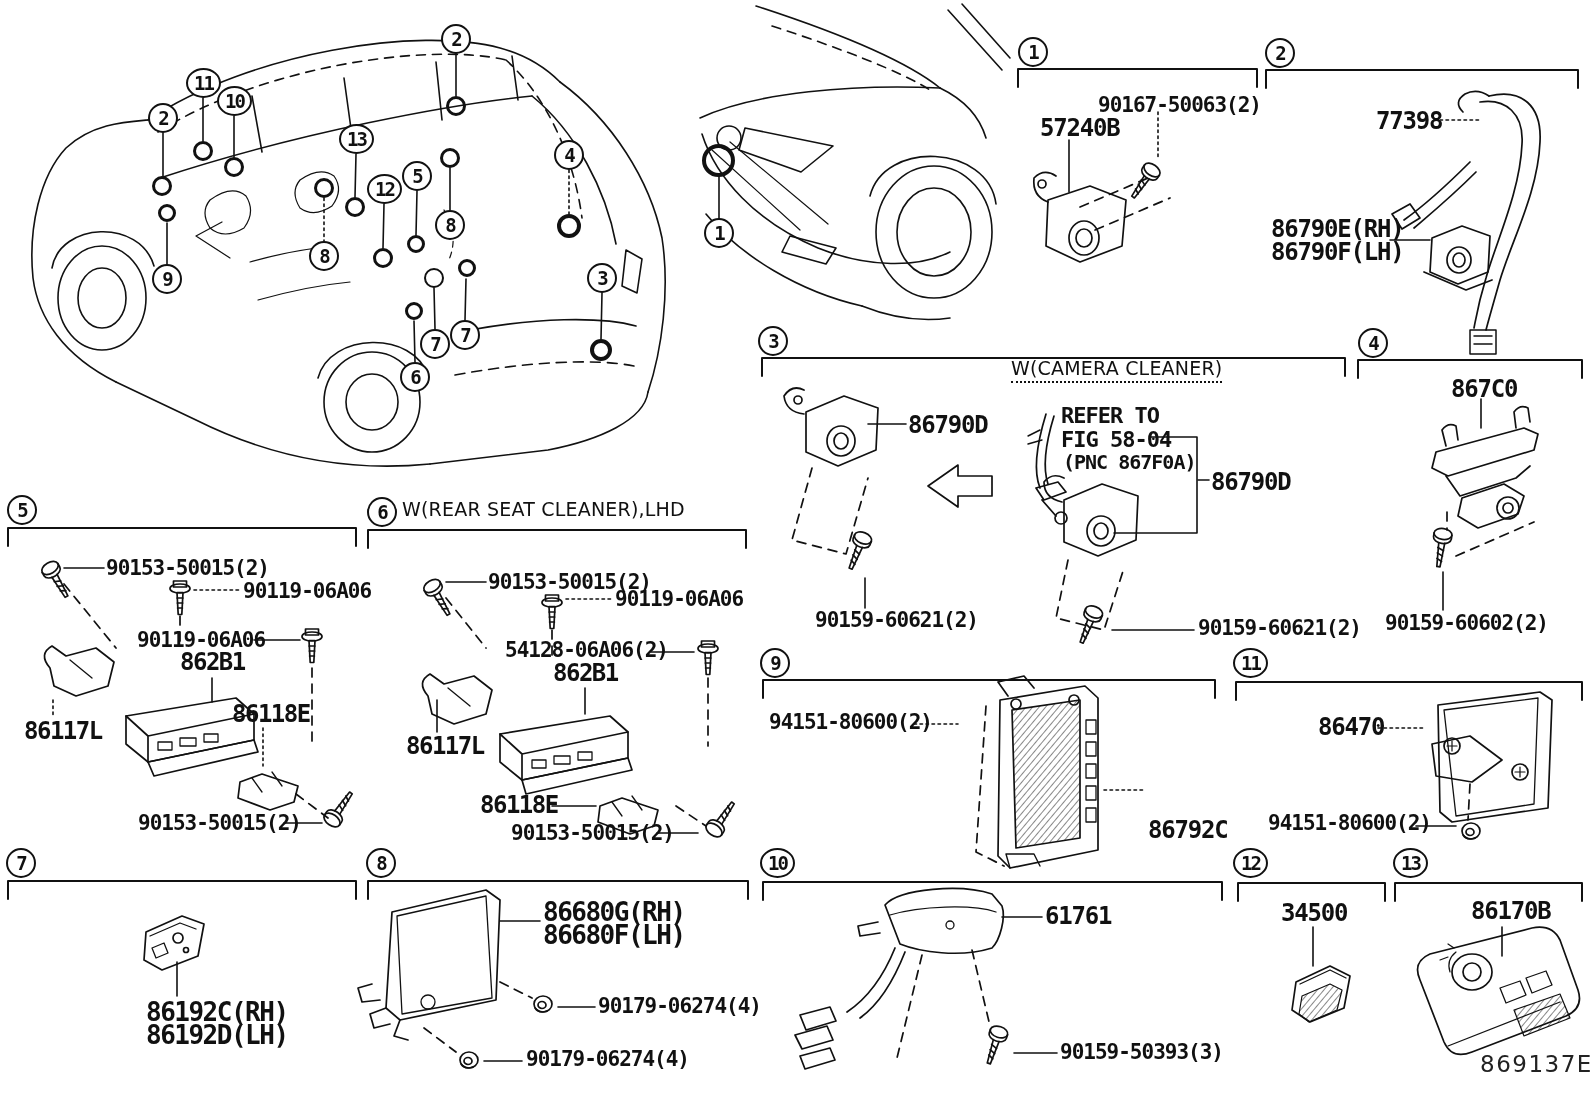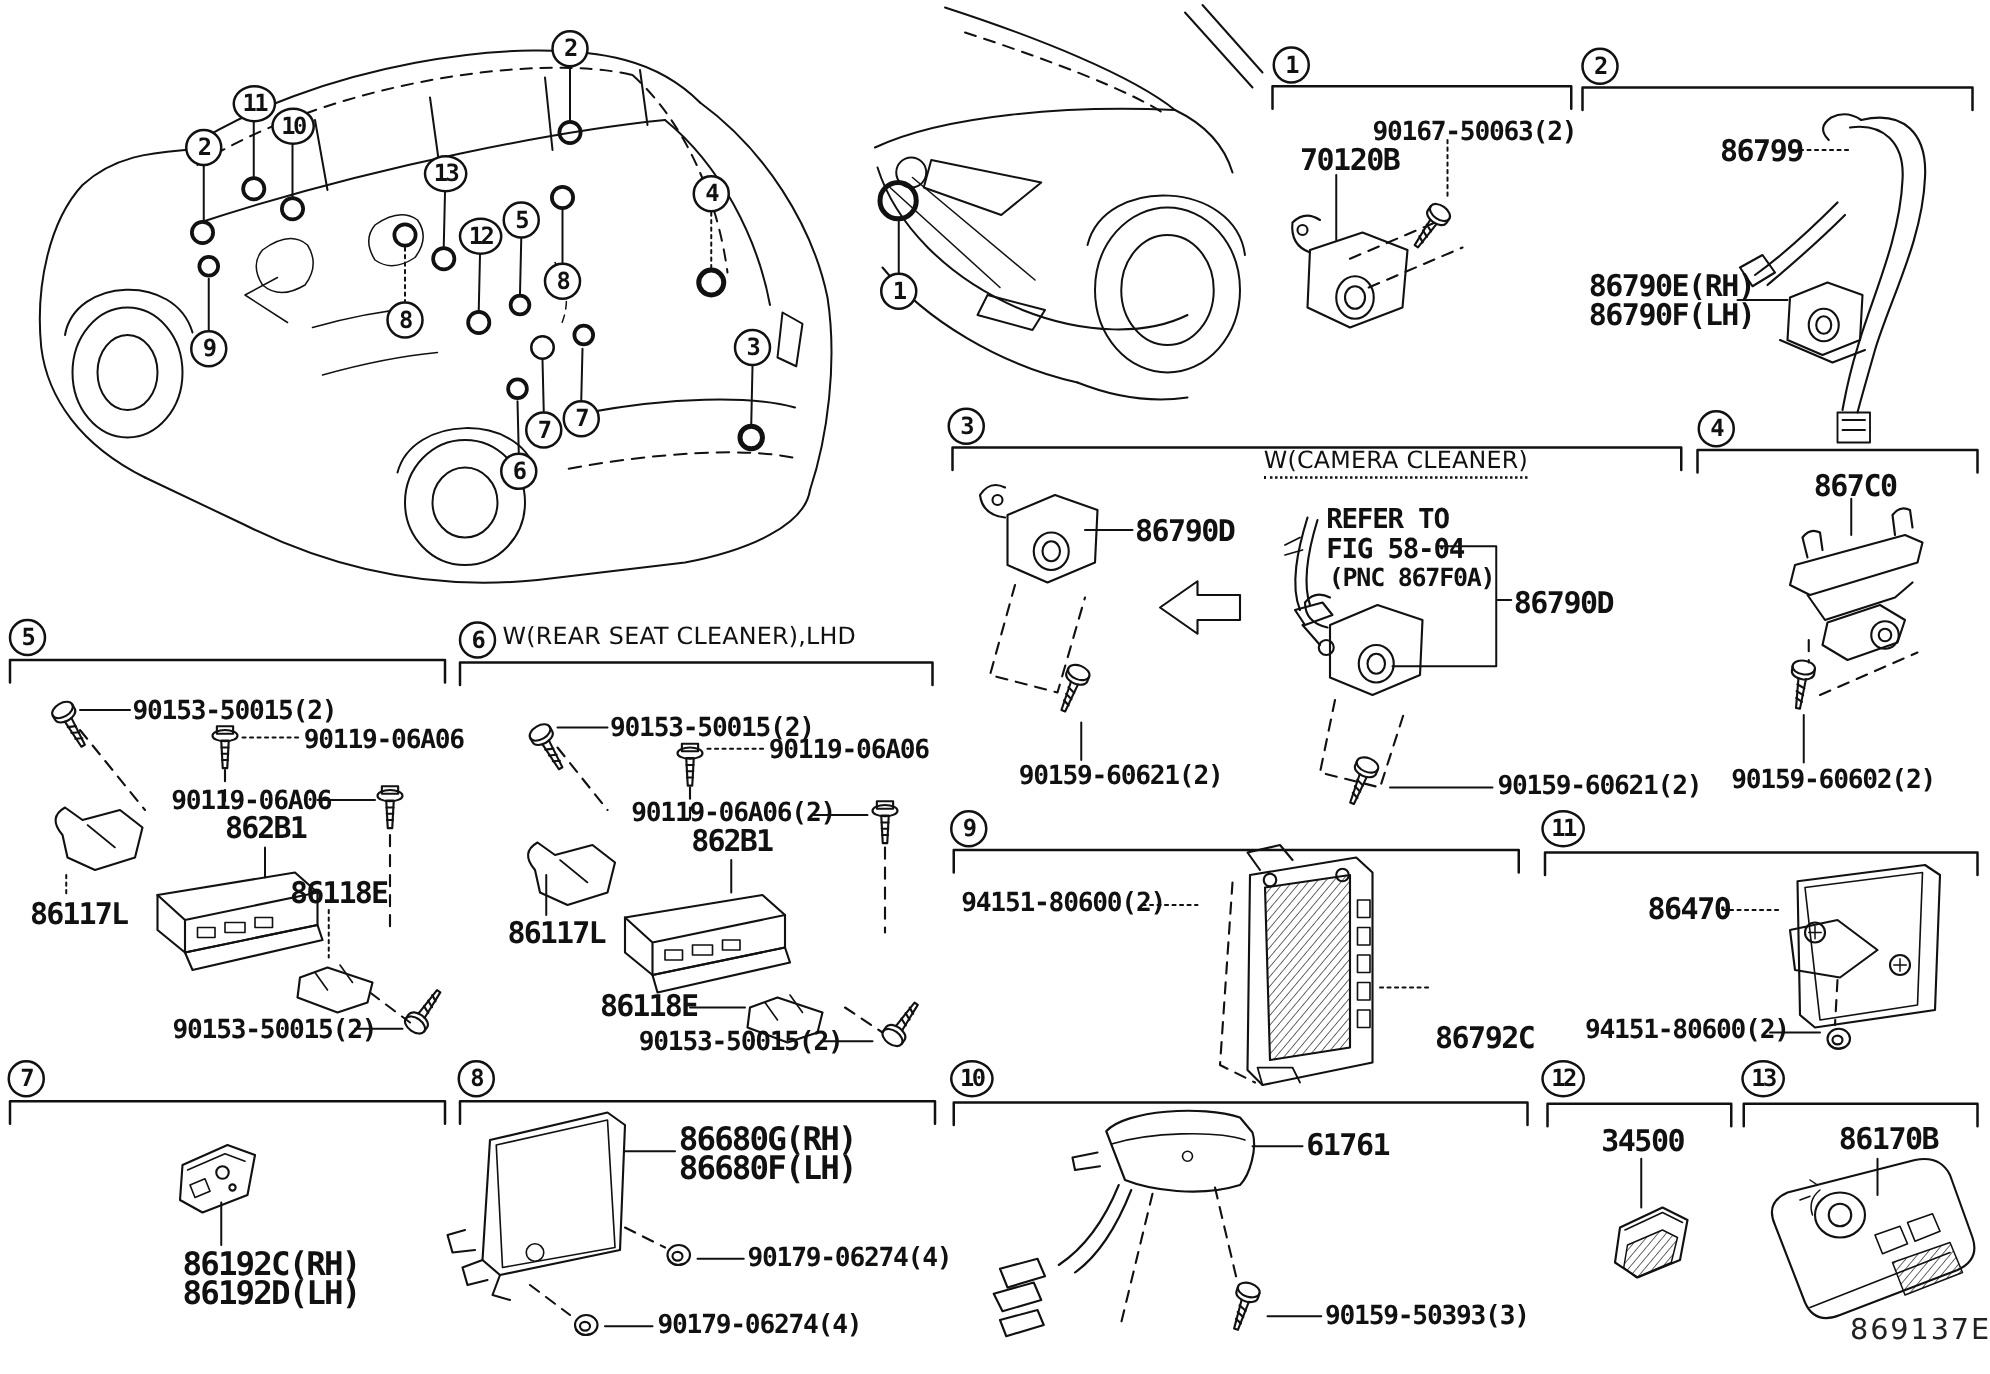--- a/index.html
+++ b/index.html
@@ -374,24 +374,24 @@
 <div class="callout" style="left:7px;top:495px">5</div>
 <div class="callout" style="left:367px;top:497px">6</div>
 <div class="callout" style="left:6px;top:848px">7</div>
 <div class="callout" style="left:366px;top:848px">8</div>
 <div class="callout" style="left:760px;top:648px">9</div>
 <div class="callout w" style="left:760px;top:848px">10</div>
 <div class="callout w" style="left:1233px;top:648px">11</div>
 <div class="callout w" style="left:1233px;top:848px">12</div>
 <div class="callout w" style="left:1393px;top:848px">13</div>
 
-<div class="lbl f24" style="left:1040px;top:116px">70120B</div>
+<div class="lbl f24" style="left:1040px;top:116px">57240B</div>
 <div class="lbl f21" style="left:1098px;top:95px">90167-50063(2)</div>
 
-<div class="lbl f24" style="left:1376px;top:109px">86799</div>
+<div class="lbl f24" style="left:1376px;top:109px">77398</div>
 <div class="lbl f24" style="left:1271px;top:217px">86790E(RH)</div>
 <div class="lbl f24" style="left:1271px;top:240px">86790F(LH)</div>
 
 <div class="lbl f24" style="left:908px;top:413px">86790D</div>
 <div class="lbl title underdot" style="left:1011px;top:359px">W(CAMERA CLEANER)</div>
 <div class="lbl" style="left:1061px;top:405px;font-size:22px">REFER TO</div>
 <div class="lbl" style="left:1061px;top:429px;font-size:22px">FIG 58-04</div>
 <div class="lbl" style="left:1063px;top:452px;font-size:20px">(PNC 867F0A)</div>
 <div class="lbl f24" style="left:1211px;top:470px">86790D</div>
 <div class="lbl f21" style="left:815px;top:610px">90159-60621(2)</div>
@@ -404,21 +404,21 @@
 <div class="lbl f21" style="left:243px;top:581px">90119-06A06</div>
 <div class="lbl f21" style="left:137px;top:630px">90119-06A06</div>
 <div class="lbl f28" style="left:180px;top:650px">862B1</div>
 <div class="lbl f28" style="left:24px;top:719px">86117L</div>
 <div class="lbl f28" style="left:232px;top:702px">86118E</div>
 <div class="lbl f21" style="left:138px;top:813px">90153-50015(2)</div>
 
 <div class="lbl title" style="left:402px;top:500px">W(REAR SEAT CLEANER),LHD</div>
 <div class="lbl f21" style="left:488px;top:572px">90153-50015(2)</div>
 <div class="lbl f21" style="left:615px;top:589px">90119-06A06</div>
-<div class="lbl f21" style="left:505px;top:640px">90119-06A06(2)</div>
+<div class="lbl f21" style="left:505px;top:640px">54128-06A06(2)</div>
 <div class="lbl f28" style="left:553px;top:661px">862B1</div>
 <div class="lbl f28" style="left:406px;top:734px">86117L</div>
 <div class="lbl f28" style="left:480px;top:793px">86118E</div>
 <div class="lbl f21" style="left:511px;top:823px">90153-50015(2)</div>
 
 <div class="lbl f26" style="left:146px;top:999px">86192C(RH)</div>
 <div class="lbl f26" style="left:146px;top:1022px">86192D(LH)</div>
 
 <div class="lbl f26" style="left:543px;top:899px">86680G(RH)</div>
 <div class="lbl f26" style="left:543px;top:922px">86680F(LH)</div>

